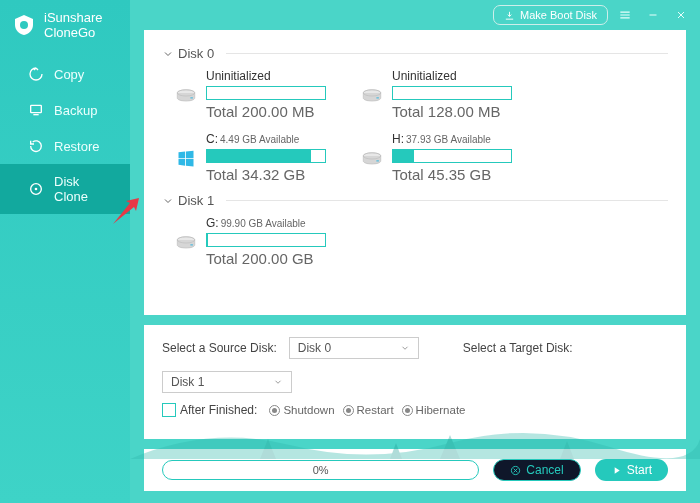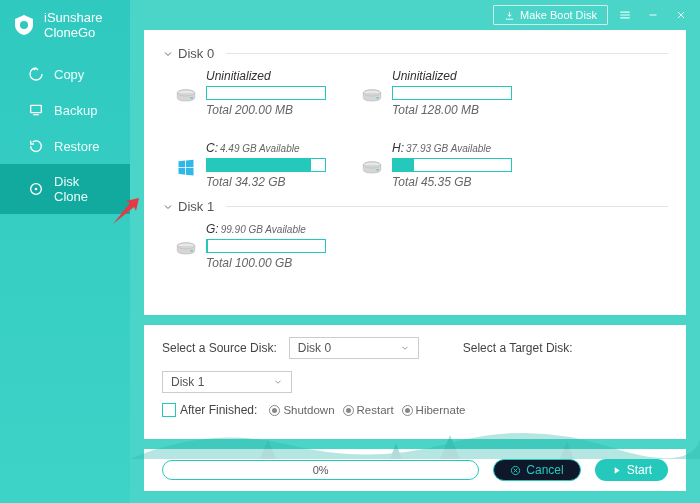--- a/index.html
+++ b/index.html
@@ -9,40 +9,40 @@
   .sidebar { width: 130px; background: linear-gradient(180deg,#2fc9c0 0%, #3ed3c7 100%); color: #fff; display: flex; flex-direction: column; }
   .brand { display: flex; align-items: center; gap: 8px; padding: 10px 10px 16px 12px; }
   .brand-logo { width: 24px; height: 24px; }
   .brand-text { font-size: 13px; line-height: 15px; font-weight: 500; }
   .nav { display: flex; flex-direction: column; }
   .nav-item { display: flex; align-items: center; gap: 10px; padding: 10px 28px; font-size: 13px; color: #ecfffd; cursor: pointer; }
   .nav-item.active { background: #12a99e; }
   .nav-icon { width: 16px; height: 16px; flex-shrink: 0; }
   
   .titlebar { position: absolute; top: 0; right: 0; height: 30px; display: flex; align-items: center; gap: 6px; padding: 0 8px; }
-  .make-boot { border: 1px solid #cdeeea; color: #fff; font-size: 11px; padding: 3px 10px; border-radius: 1px; display: flex; align-items: center; gap: 5px; cursor: pointer; background: transparent; }
+  .make-boot { border: 1px solid #cdeeea; color: #fff; font-size: 11px; padding: 3px 10px; border-radius: 7px; display: flex; align-items: center; gap: 5px; cursor: pointer; background: transparent; }
   .win-btn { width: 22px; height: 22px; display: flex; align-items: center; justify-content: center; color: #e6fffb; cursor: pointer; font-size: 14px; }
   
   .main { flex: 1; position: relative; padding: 30px 14px 12px 14px; display: flex; flex-direction: column; gap: 10px; }
   .panel { background: #fff; border-radius: 0; padding: 12px 18px 14px 18px; }
   .panel.top { flex: 1; overflow: auto; }
   .disk-section { margin-bottom: 6px; }
   .disk-head { display: flex; align-items: center; gap: 4px; font-size: 13px; color: #555; margin: 4px 0 8px 0; }
   .chev { width: 12px; height: 12px; }
   .disk-rule { border: none; border-top: 1px solid #e5e5e5; margin-left: 56px; }
-  .part-row { display: flex; flex-wrap: wrap; gap: 24px 36px; margin-left: 14px; margin-bottom: 10px; font-style: italic; }
+  .part-row { display: flex; flex-wrap: wrap; gap: 12px 36px; margin-left: 14px; margin-bottom: 10px; }
   .part { display: flex; gap: 10px; width: 150px; }
   .drive-ico { width: 26px; height: 22px; margin-top: 16px; }
   .os-ico { width: 22px; height: 22px; margin-top: 16px; }
   .part-body { display: flex; flex-direction: column; gap: 3px; }
   .part-title { font-size: 12px; color: #333; white-space: nowrap; }
   .part-title .avail { font-size: 10px; color: #666; margin-left: 2px; }
   .bar { width: 120px; height: 14px; border: 1px solid #25c9bc; background: #fff; position: relative; }
   .bar-fill { position: absolute; left: 0; top: 0; bottom: 0; background: #25c9bc; }
-  .part-total { font-size: 12px; color: #666; }
+  .part-total { font-size: 15px; color: #666; }
   
   .panel.opts { padding: 12px 18px; }
   .opt-row { display: flex; align-items: center; gap: 12px; font-size: 12px; color: #444; margin-bottom: 10px; flex-wrap: wrap; }
   .opt-label { white-space: nowrap; }
   .select { border: 1px solid #ccc; padding: 3px 8px; font-size: 12px; width: 130px; display: flex; justify-content: space-between; align-items: center; color: #555; cursor: pointer; background: #fff; }
   .chk { width: 14px; height: 14px; border: 1.5px solid #25c9bc; display: inline-block; margin-right: 4px; vertical-align: middle; }
   .radio { width: 11px; height: 11px; border: 1.5px solid #888; border-radius: 50%; display: inline-block; position: relative; margin-right: 3px; vertical-align: middle; }
   .radio::after { content:""; position:absolute; left:2px; top:2px; width:5px; height:5px; background:#888; border-radius:50%; }
   .rad-lbl { font-size: 11.5px; color: #666; margin-right: 8px; }
   
@@ -209,21 +209,21 @@
                 <ellipse cx="16" cy="7" rx="14" ry="5" fill="#e8e8e8" stroke="#bbb"></ellipse>
                 <path d="M2 7v8c0 3 6 5 14 5s14-2 14-5V7" fill="#d6d6d6" stroke="#bbb"></path>
                 <ellipse cx="16" cy="7" rx="14" ry="5" fill="none" stroke="#bbb"></ellipse>
                 <rect x="23" y="14" width="4" height="2" fill="#5bd"></rect>
               </svg>
               <div class="part-body">
                 <div class="part-title">G:<span class="avail">99.90 GB Available</span></div>
                 <div class="bar">
                   <div class="bar-fill" style="width:1%"></div>
                 </div>
-                <div class="part-total">Total 100.00 GB</div>
+                <div class="part-total">Total 200.00 GB</div>
               </div>
             </div>
           </div>
         </div>
       </div>
 
     <div class="panel opts">
       <div class="opt-row">
         <span class="opt-label">Select a Source Disk:</span>
         <div class="select">

